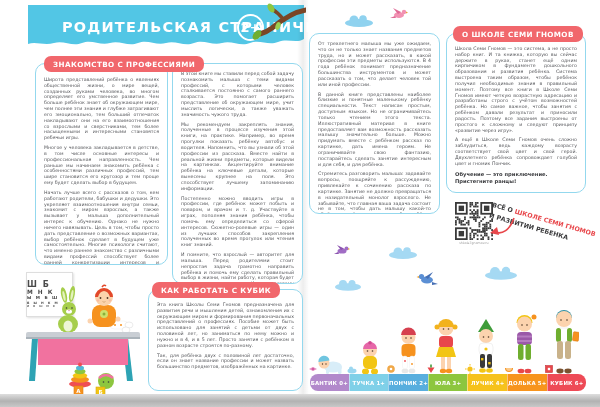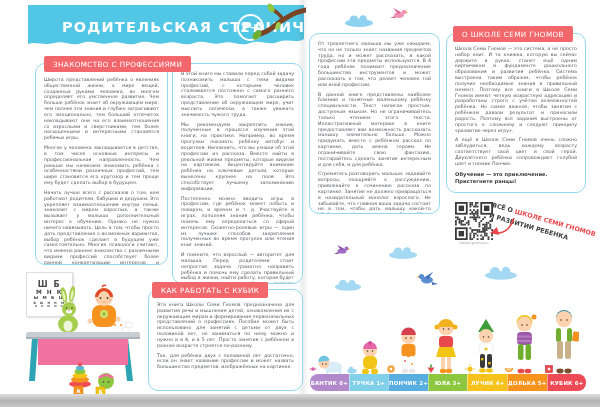--- a/index.html
+++ b/index.html
@@ -10,34 +10,34 @@
 
   
   .band-svg{position:absolute;left:28px;top:5px}
   .band-title{position:absolute;left:62px;top:19px;color:#fff;font-weight:bold;
     font-size:14.5px;letter-spacing:1.2px;white-space:nowrap;z-index:4}
   .age-badge{position:absolute;left:237px;top:14px;width:27px;height:27px;border:2.5px solid #fff;
     border-radius:50%;color:#fff;font-weight:bold;font-size:13px;display:flex;align-items:center;
     justify-content:center;z-index:4}
 
   
-  .pill{position:absolute;background:#f1676c;color:#fff;font-weight:normal;font-size:7.2px;
-    letter-spacing:.4px;padding:3.5px 9px;border-radius:2px;white-space:nowrap;z-index:6}
+  .pill{position:absolute;background:#f1676c;color:#fff;font-weight:bold;font-size:7.2px;
+    letter-spacing:.4px;padding:3.5px 9px;border-radius:7px;white-space:nowrap;z-index:6}
 
   
   .box{position:absolute;background:#fff;border:1.5px solid #93d8ee;border-radius:10px;
     overflow:hidden;padding:7px 8px 5px;z-index:2}
   .box.padded-top{padding-top:12px}
   .t{font-size:4.7px;line-height:1.24;color:#55565a;text-align:justify;margin-bottom:4px}
   .note{font-size:5.2px;line-height:1.45;color:#3c3d40;font-weight:bold;margin-top:3px}
 
   
   .eye-chart{position:absolute;left:26px;top:272px;width:47px;height:45px;background:#fff;
     border:1px solid #dedede;box-shadow:1px 1px 2px rgba(0,0,0,.12);z-index:2;
-    display:flex;flex-direction:column;align-items:center;justify-content:center;gap:1px}
+    display:flex;flex-direction:column;align-items:flex-start;justify-content:center;gap:1px}
   .ec-row{font-weight:bold;color:#4a4a4a;letter-spacing:1.5px;line-height:1}
   .ec-r0{font-size:8px}.ec-r1{font-size:5.8px}.ec-r2{font-size:4.2px}
   .ec-r3{font-size:3.2px}.ec-r4{font-size:2.6px;color:#6a6a6a}
 
   
   .qr-wrap{position:absolute;left:455px;top:202px;width:38px;height:38px;z-index:3}
   .qr-url{position:absolute;left:449px;top:241px;width:50px;text-align:center;
     font-size:3.2px;color:#9a9a9a;z-index:3}
   .qr-caption{position:absolute;left:494px;top:199px;transform:rotate(16deg);
     transform-origin:left top;font-weight:bold;font-size:6.3px;line-height:1.8;

